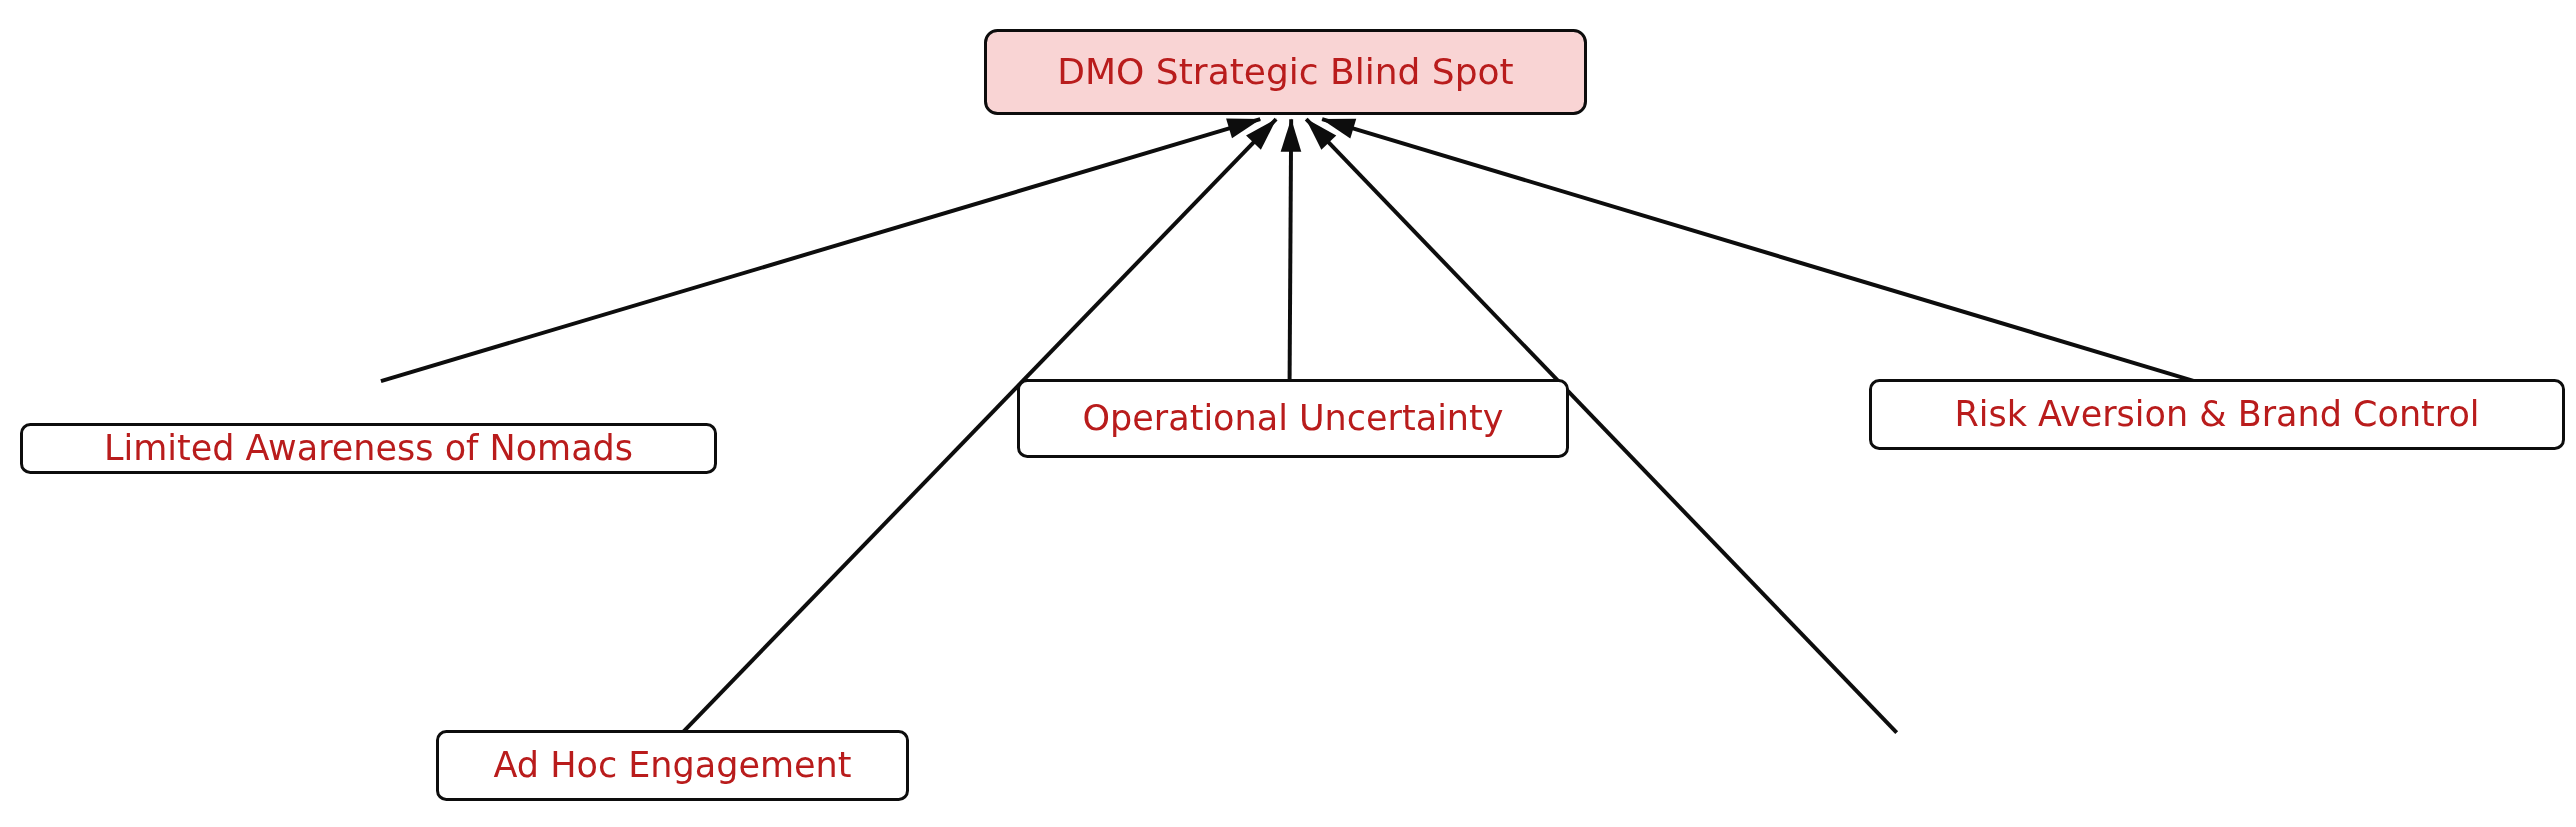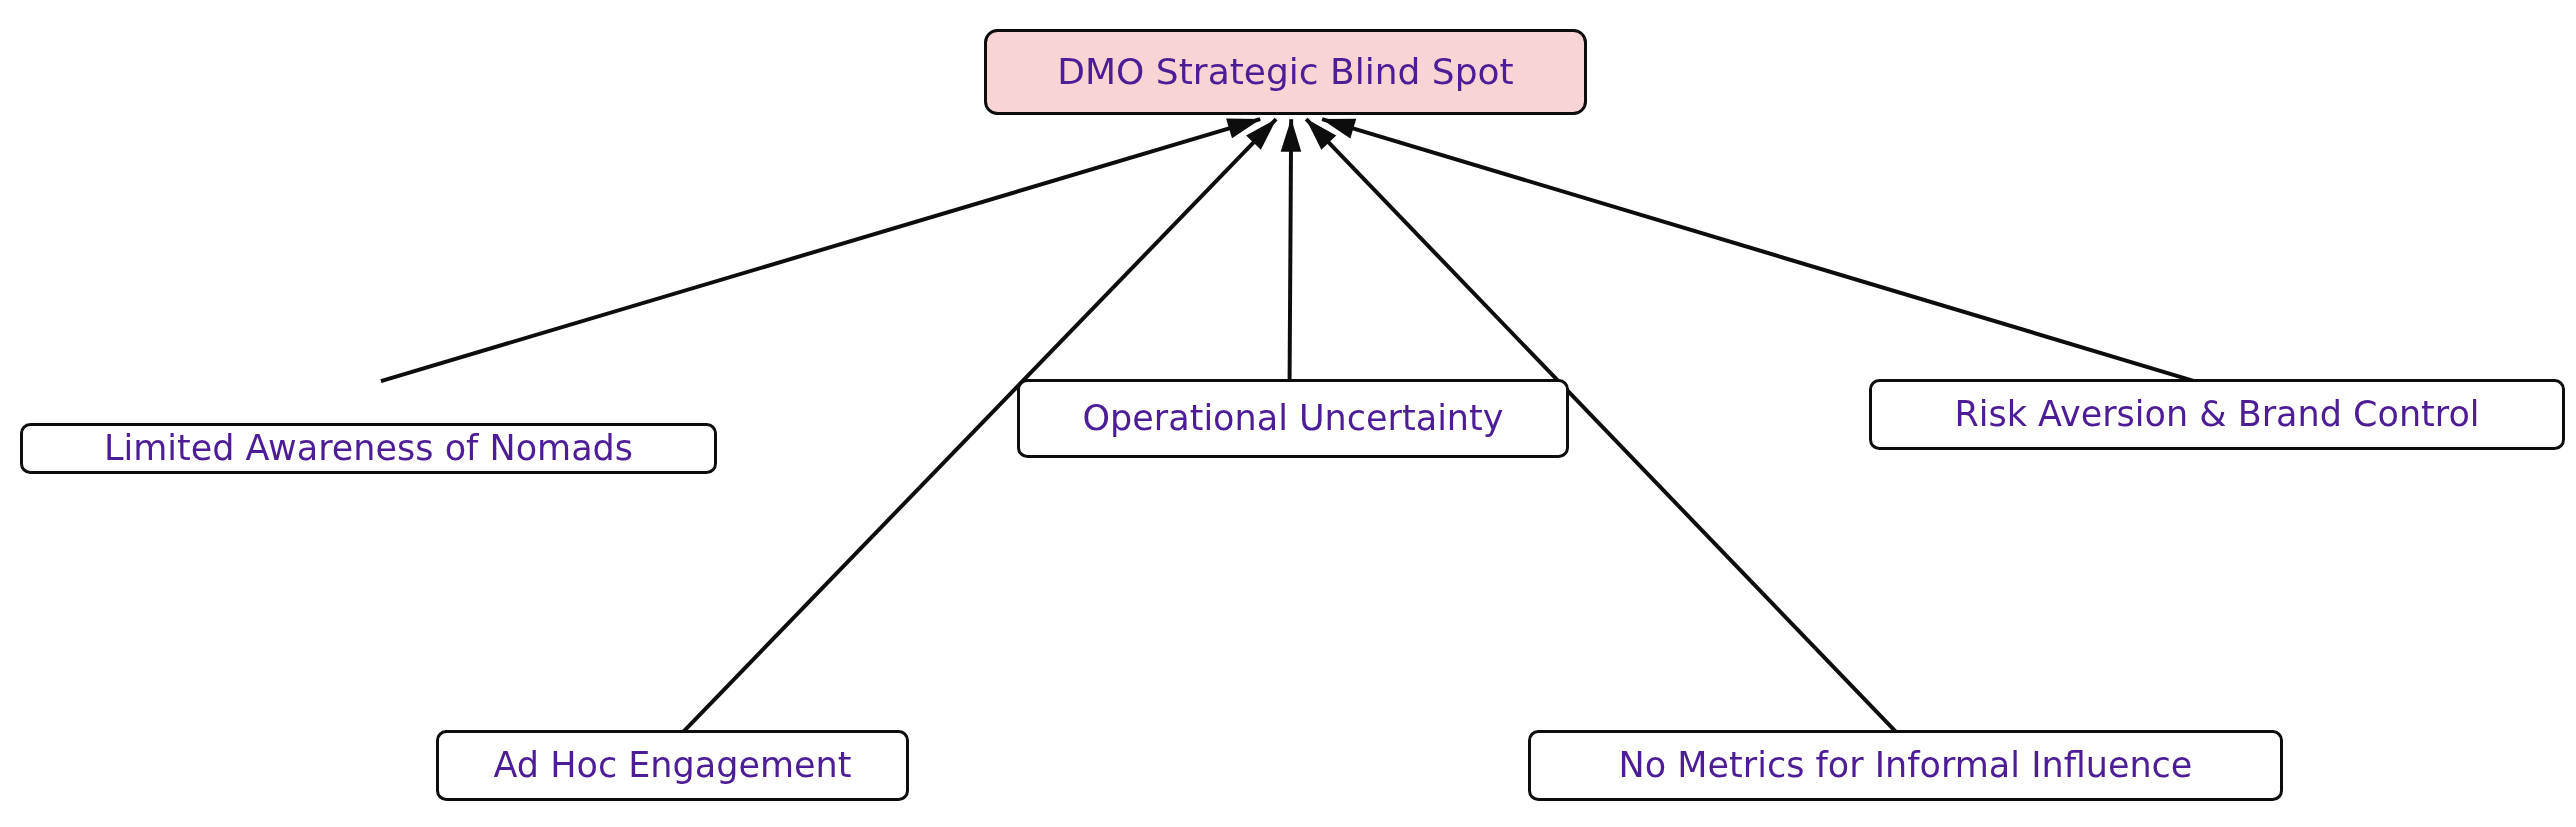--- a/index.html
+++ b/index.html
@@ -24,21 +24,21 @@
   }
   .node {
     position: absolute;
     box-sizing: border-box;
     display: flex;
     align-items: center;
     justify-content: center;
     border: 3.2px solid #0d0d0d;
     border-radius: 10.3px;
     background: #ffffff;
-    color: #4c1d95;
+    color: #b91c1c;
     font-size: 35px;
     line-height: 1;
     white-space: nowrap;
     text-align: center;
   }
   .node.root {
     background: #f9d4d4;
     border-radius: 13.5px;
     font-size: 36px;
   }
@@ -76,18 +76,15 @@
   </div>
 
   <div class="node" style="left:436px; top:730px; width:473px; height:71px;">
     <span>Ad Hoc Engagement</span>
   </div>
 
   <div class="node" style="left:1869px; top:379px; width:696px; height:71px;">
     <span>Risk Aversion &amp; Brand Control</span>
   </div>
 
-  <div class="node" style="left:1528px; top:730px; width:755px; height:71px;">
-    <span>No Metrics for Informal Influence</span>
-  </div>
 
 </div>
 
 
 </body></html>

